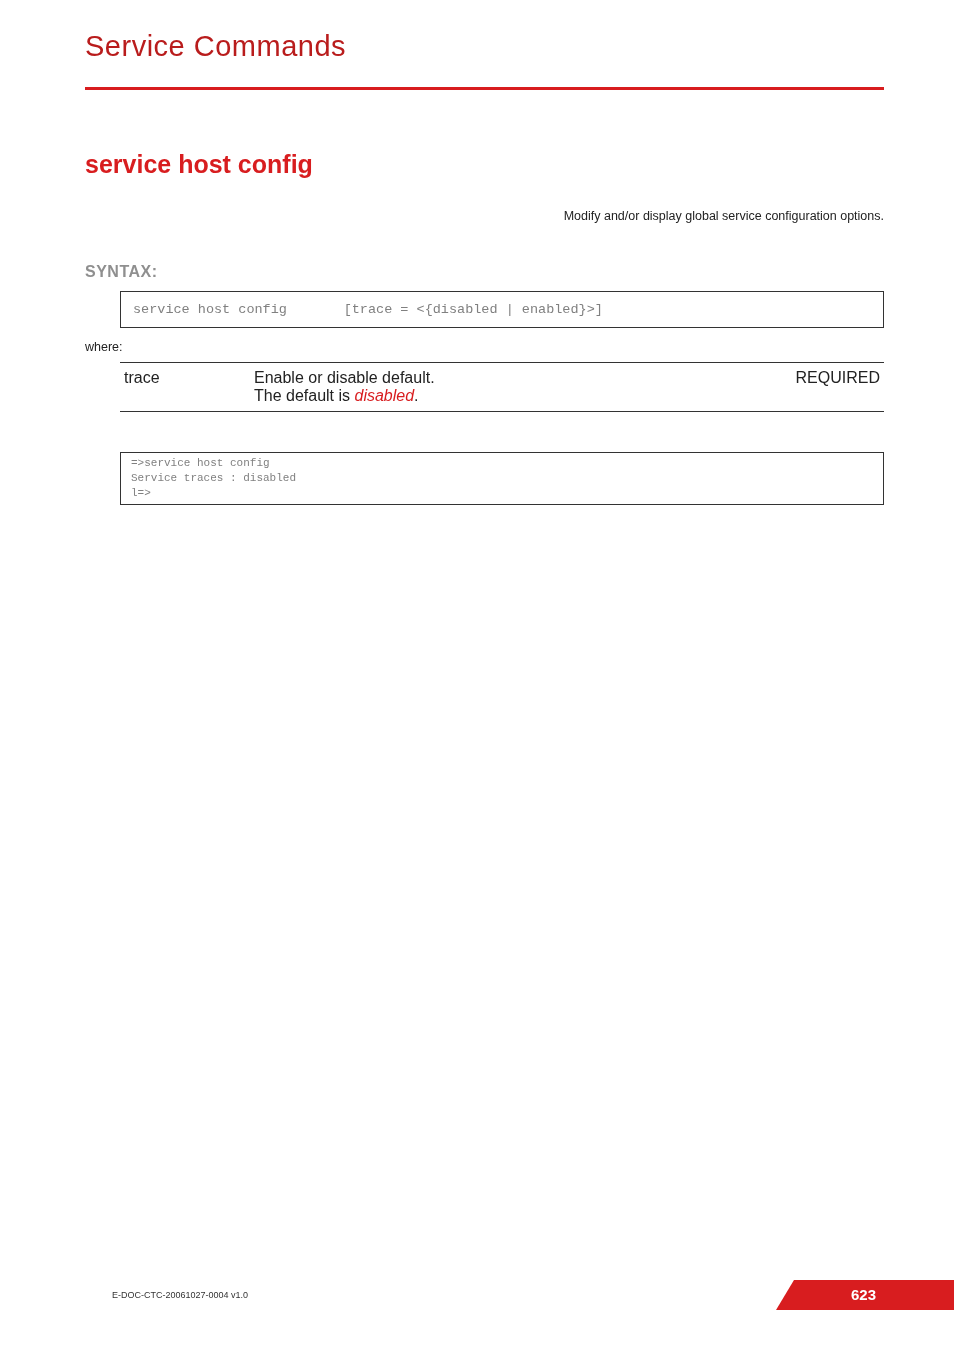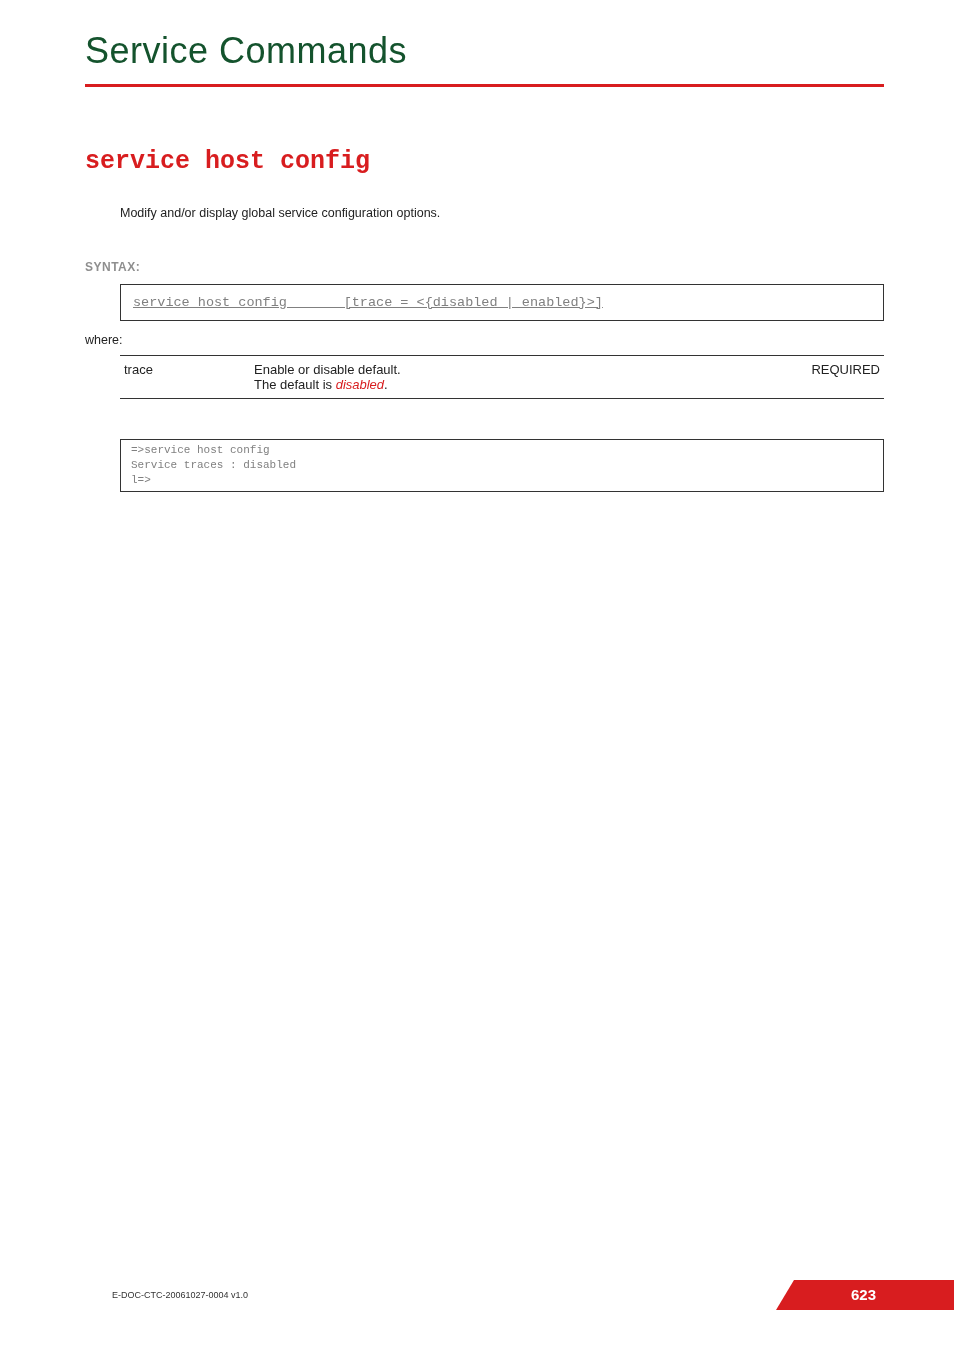--- a/index.html
+++ b/index.html
@@ -1,25 +1,25 @@
 <!DOCTYPE html>
 <html><head>
 <meta charset="utf-8">
 <style>
   * { box-sizing: border-box; margin: 0; padding: 0; }
   html, body { width: 954px; height: 1350px; background: #fff; font-family: Arial, Helvetica, sans-serif; color: #222; }
   .page { position: relative; width: 954px; height: 1350px; padding: 30px 70px 0 85px; }
-  .chapter-title { font-size: 36px; font-weight: 400; color: #14532d; letter-spacing: 0.5px; margin-bottom: 12px; font-family: "Arial Narrow", Arial, sans-serif; font-stretch: condensed; }
+  .chapter-title { font-size: 29px; font-weight: 400; color: #b91c1c; letter-spacing: 0.5px; margin-bottom: 24px; font-family: "Arial Narrow", Arial, sans-serif; font-stretch: condensed; }
   .rule-red { height: 3px; background: #d81d1f; width: 100%; margin-bottom: 60px; }
-  .section-title { font-size: 25px; font-weight: bold; color: #d81d1f; margin-bottom: 30px; font-family: Liberation Mono, monospace; font-stretch: condensed; }
-  .intro { font-size: 12.5px; color: #222; margin-left: 35px; margin-bottom: 40px; }
-  .h2gray { font-size: 12px; font-weight: bold; color: #8f8f8f; letter-spacing: 0.5px; margin-bottom: 10px; font-family: "Arial Narrow", Arial, sans-serif; font-stretch: condensed; }
-  .syntax-box { border: 1px solid #333; margin-left: 35px; padding: 10px 12px; font-family: "Courier New", monospace; font-size: 13.5px; color: #808080; white-space: pre; margin-bottom: 12px; text-decoration: underline; }
+  .section-title { font-size: 25px; font-weight: bold; color: #d81d1f; margin-bottom: 30px; font-family: Liberation Sans, sans-serif; font-stretch: condensed; }
+  .intro { font-size: 12.5px; color: #222; margin-left: 35px; margin-bottom: 40px; text-align: right; }
+  .h2gray { font-size: 16px; font-weight: bold; color: #8f8f8f; letter-spacing: 0.5px; margin-bottom: 10px; font-family: "Arial Narrow", Arial, sans-serif; font-stretch: condensed; }
+  .syntax-box { border: 1px solid #333; margin-left: 35px; padding: 10px 12px; font-family: "Courier New", monospace; font-size: 13.5px; color: #808080; white-space: pre; margin-bottom: 12px; }
   .where { font-size: 12.5px; margin-bottom: 8px; }
-  .param-table { margin-left: 35px; width: calc(100% - 35px); border-collapse: collapse; font-size: 13px; margin-bottom: 40px; }
+  .param-table { margin-left: 35px; width: calc(100% - 35px); border-collapse: collapse; font-size: 16px; margin-bottom: 40px; }
   .param-table td { border-top: 1px solid #333; border-bottom: 1px solid #333; padding: 6px 4px 6px 4px; vertical-align: top; }
   .param-table td.col1 { width: 130px; }
   .param-table td.col3 { width: 100px; text-align: right; }
   .bold-ital-red { color: #d81d1f; font-weight: normal; font-style: italic; }
   .example-box { border: 1px solid #333; margin-left: 35px; padding: 3px 10px; font-family: "Courier New", monospace; font-size: 11px; color: #808080; white-space: pre; line-height: 1.35; }
   .footer { position: absolute; bottom: 40px; left: 85px; right: 70px; display: flex; align-items: center; justify-content: space-between; }
   .doc-id { font-size: 9px; color: #333; padding-left: 27px; }
   .pagenum-wrap { position: relative; width: 90px; height: 30px; }
   .pagenum-tab { position: absolute; right: -70px; top: 0; height: 30px; width: 160px; background: #d81d1f; }
   .pagenum-tab::before { content: ""; position: absolute; left: -18px; top: 0; border-top: 30px solid transparent; border-right: 18px solid #d81d1f; }

